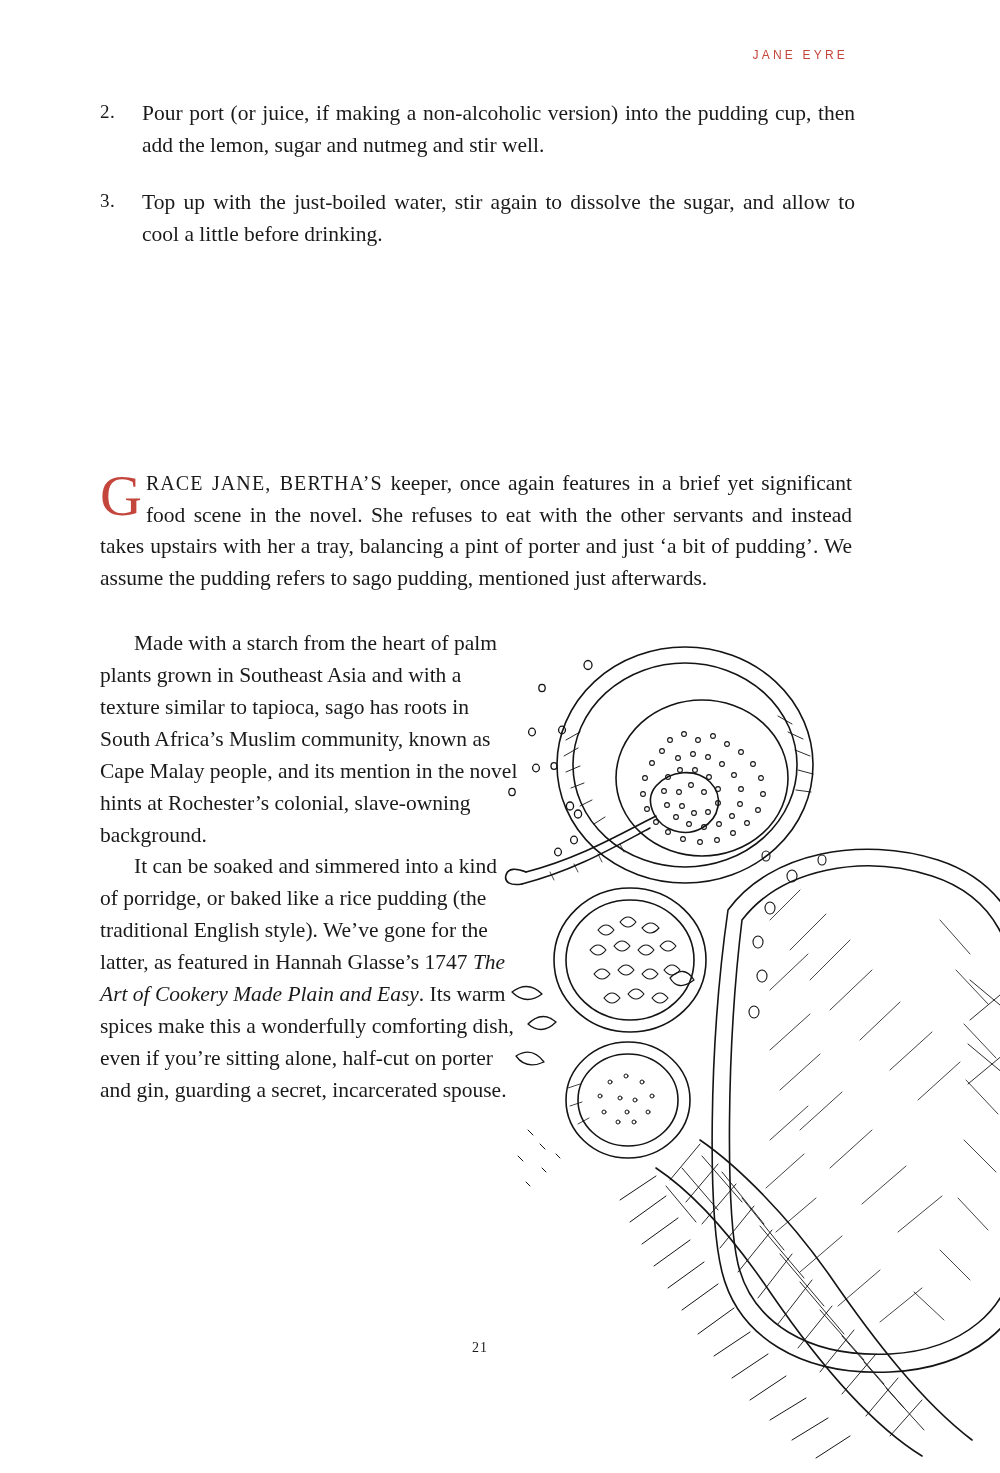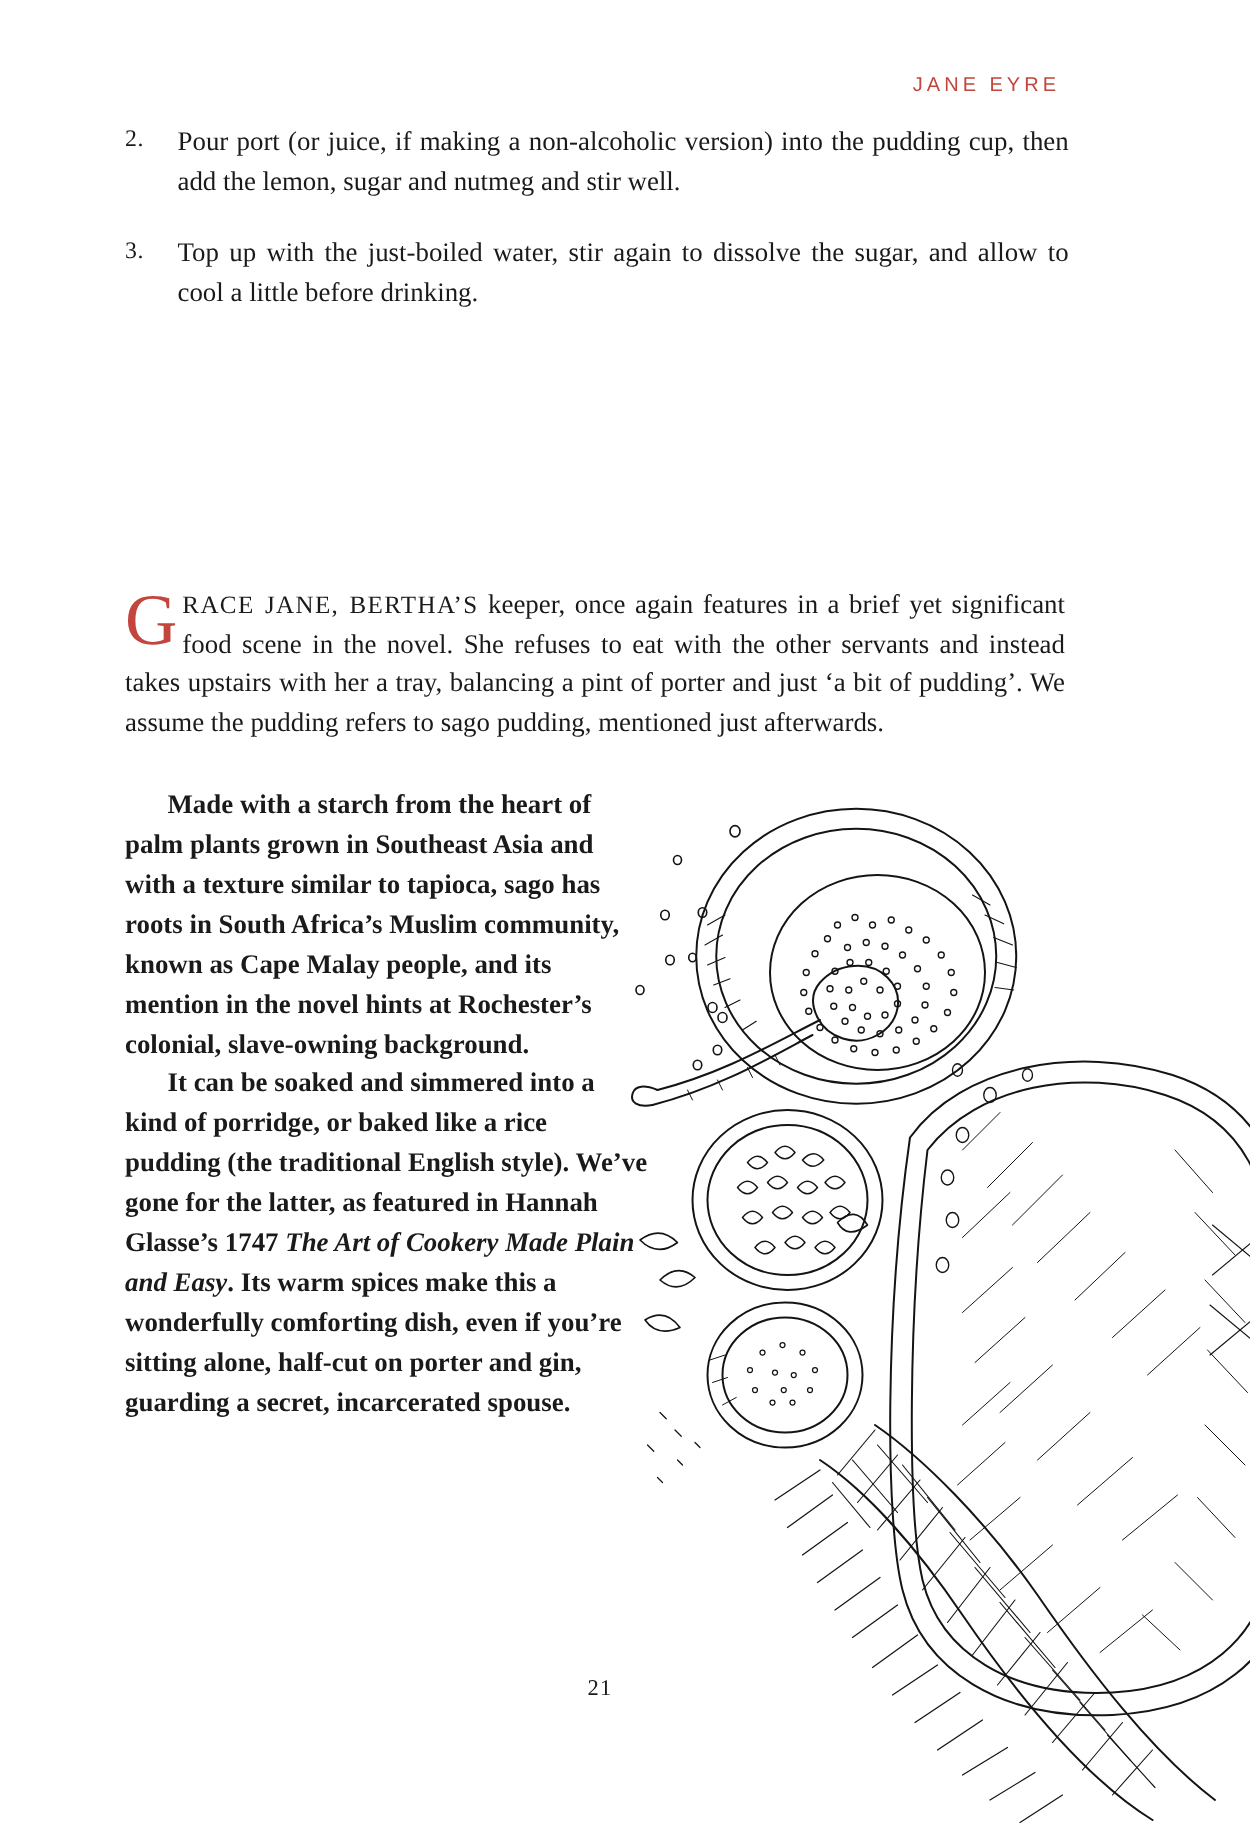--- a/index.html
+++ b/index.html
@@ -16,24 +16,24 @@
     color: #1a1a1a;
   }
   .page {
     position: absolute;
     inset: 0;
   }
 
   
   .running-head {
     position: absolute;
-    top: 60px;
+    top: 48px;
     right: 152px;
     font-family: "Liberation Sans", sans-serif;
-    font-size: 16px;
+    font-size: 12px;
     letter-spacing: 3.2px;
     color: #c4453c;
     text-transform: uppercase;
   }
 
   
   .steps {
     position: absolute;
     top: 98px;
     left: 100px;
@@ -104,35 +104,34 @@
     position: absolute;
     top: 628px;
     left: 100px;
     width: 418px;
     font-size: 21.5px;
     line-height: 1.485;
   }
   .body-col p {
     margin: 0;
     text-indent: 34px;
-    font-weight: bold;
   }
   .body-col p.first {
     text-indent: 34px;
   }
   em { font-style: italic; }
 
   
   .folio {
     position: absolute;
     top: 1340px;
     left: 0;
     width: 1000px;
     text-align: center;
-    font-size: 18px;
+    font-size: 14px;
     letter-spacing: 1px;
   }
   .folio span {
     display: inline-block;
     margin-left: -40px;
   }
 
   
   .illustration {
     position: absolute;

